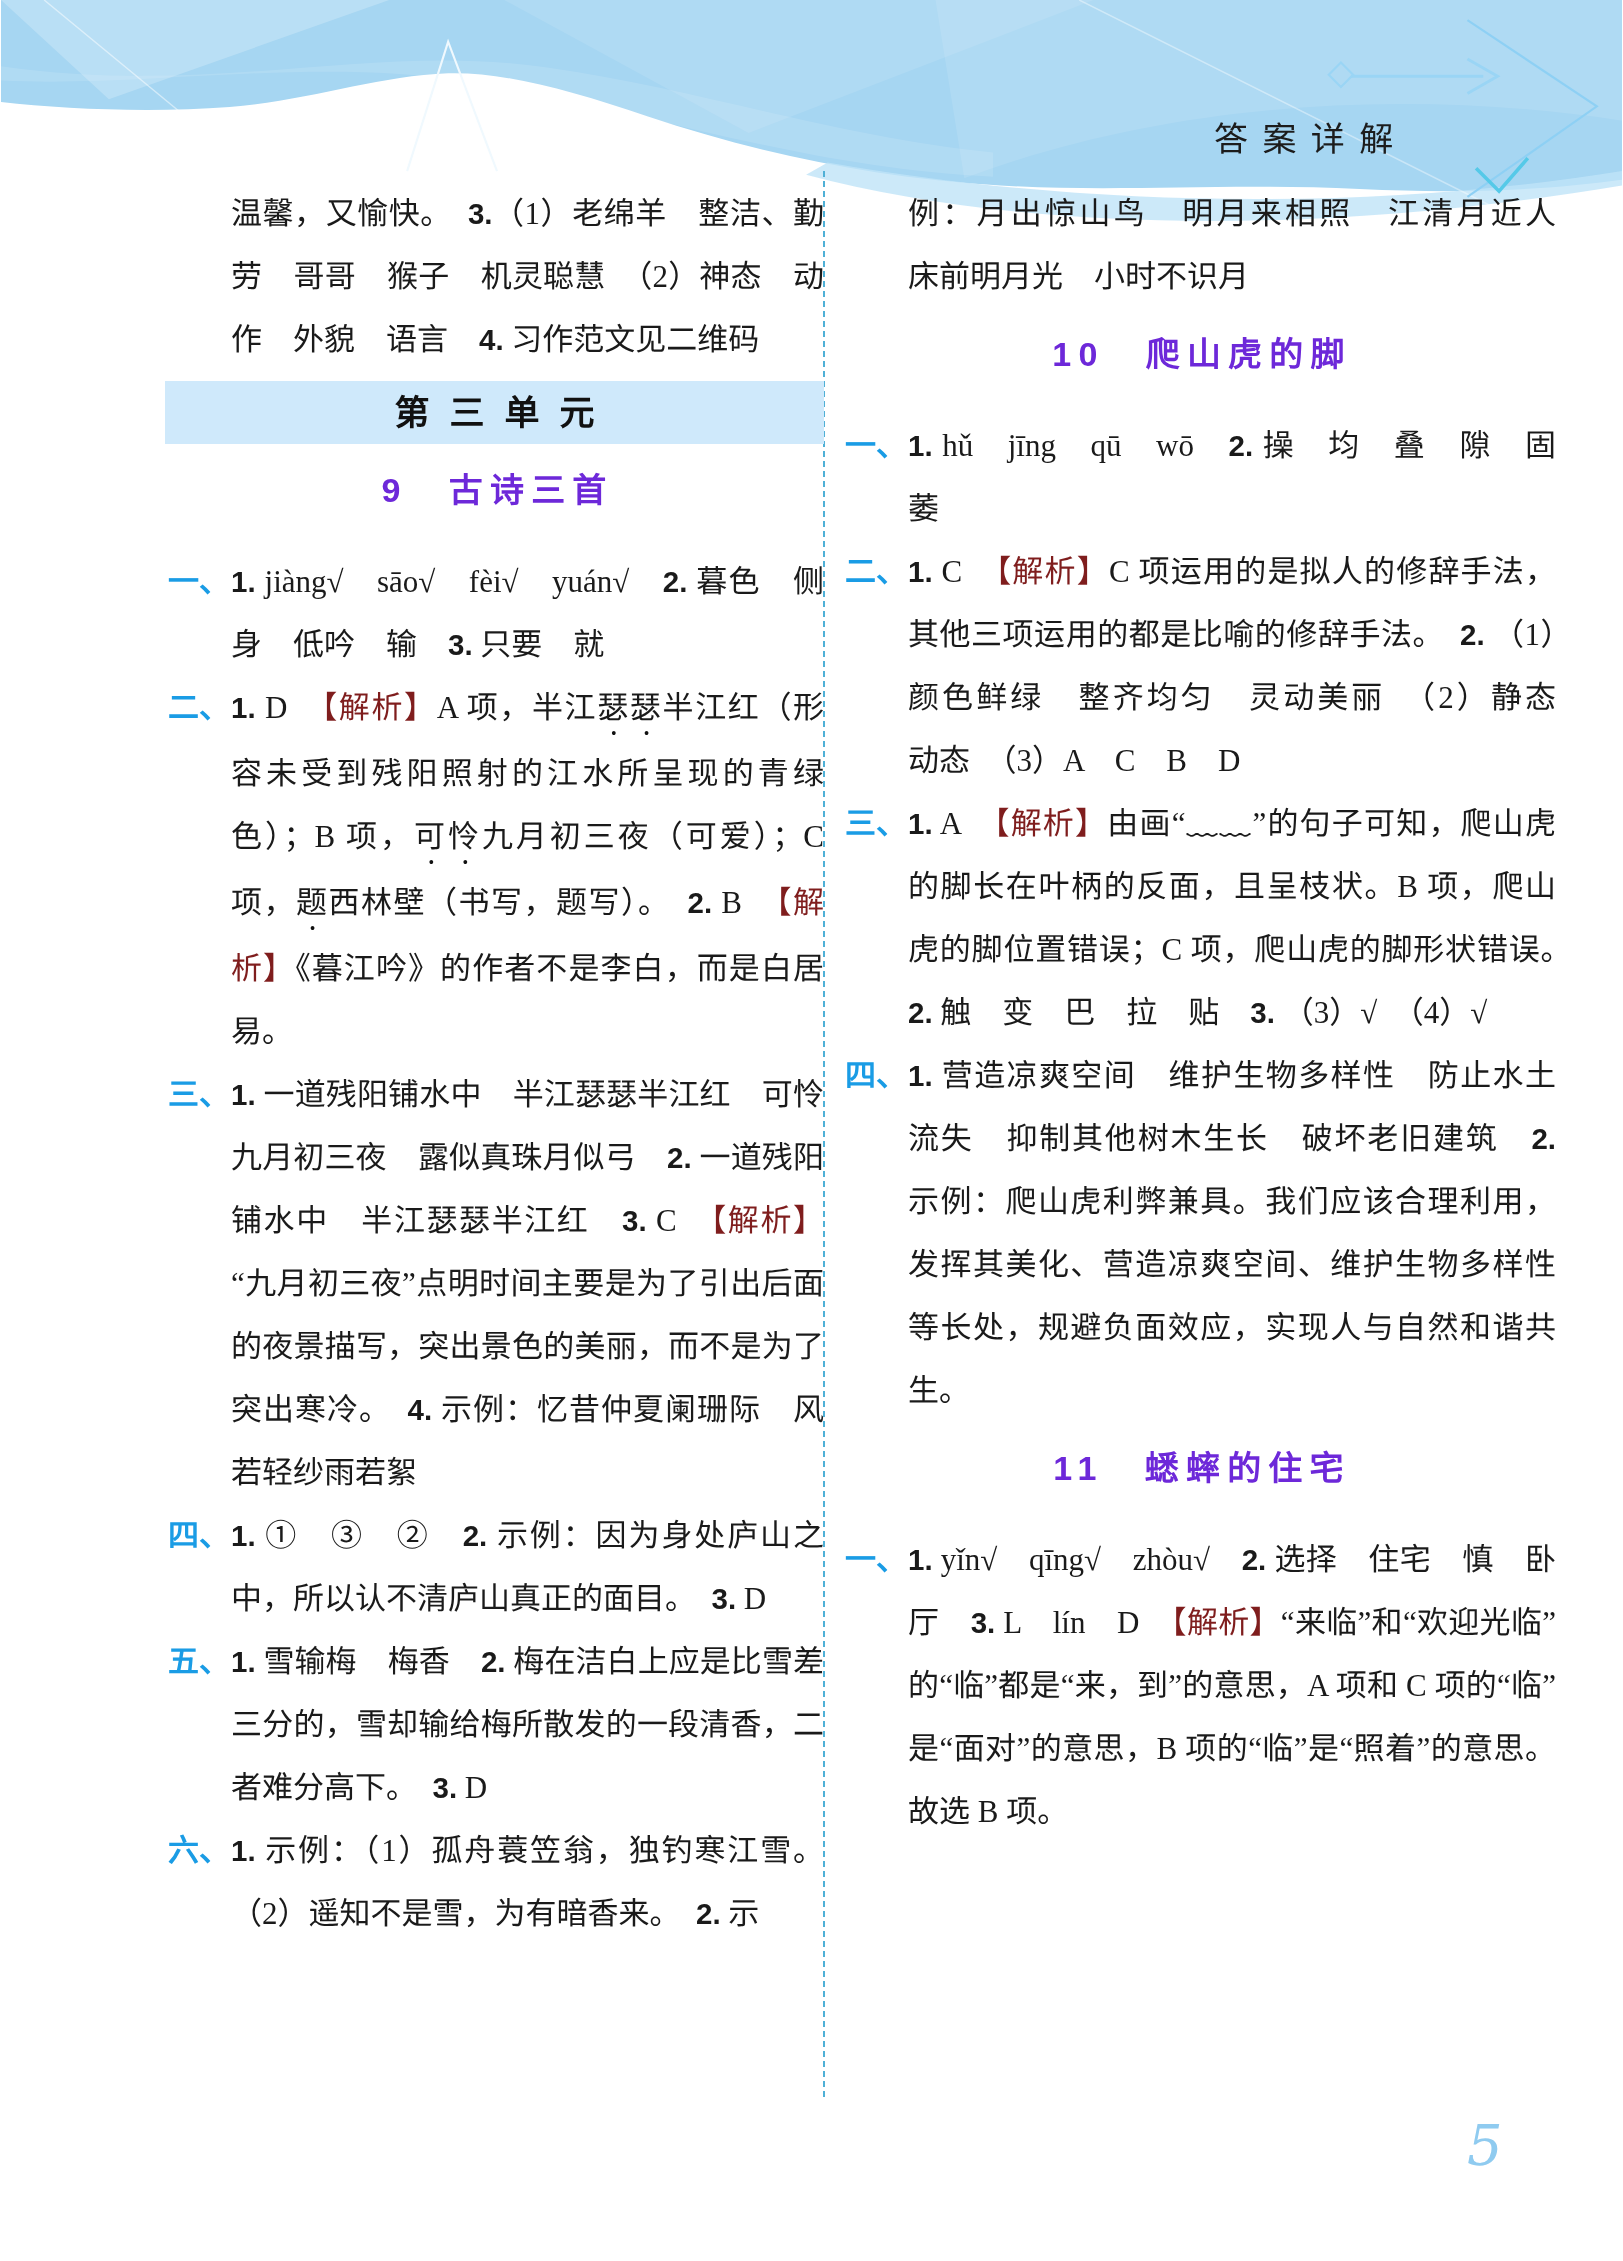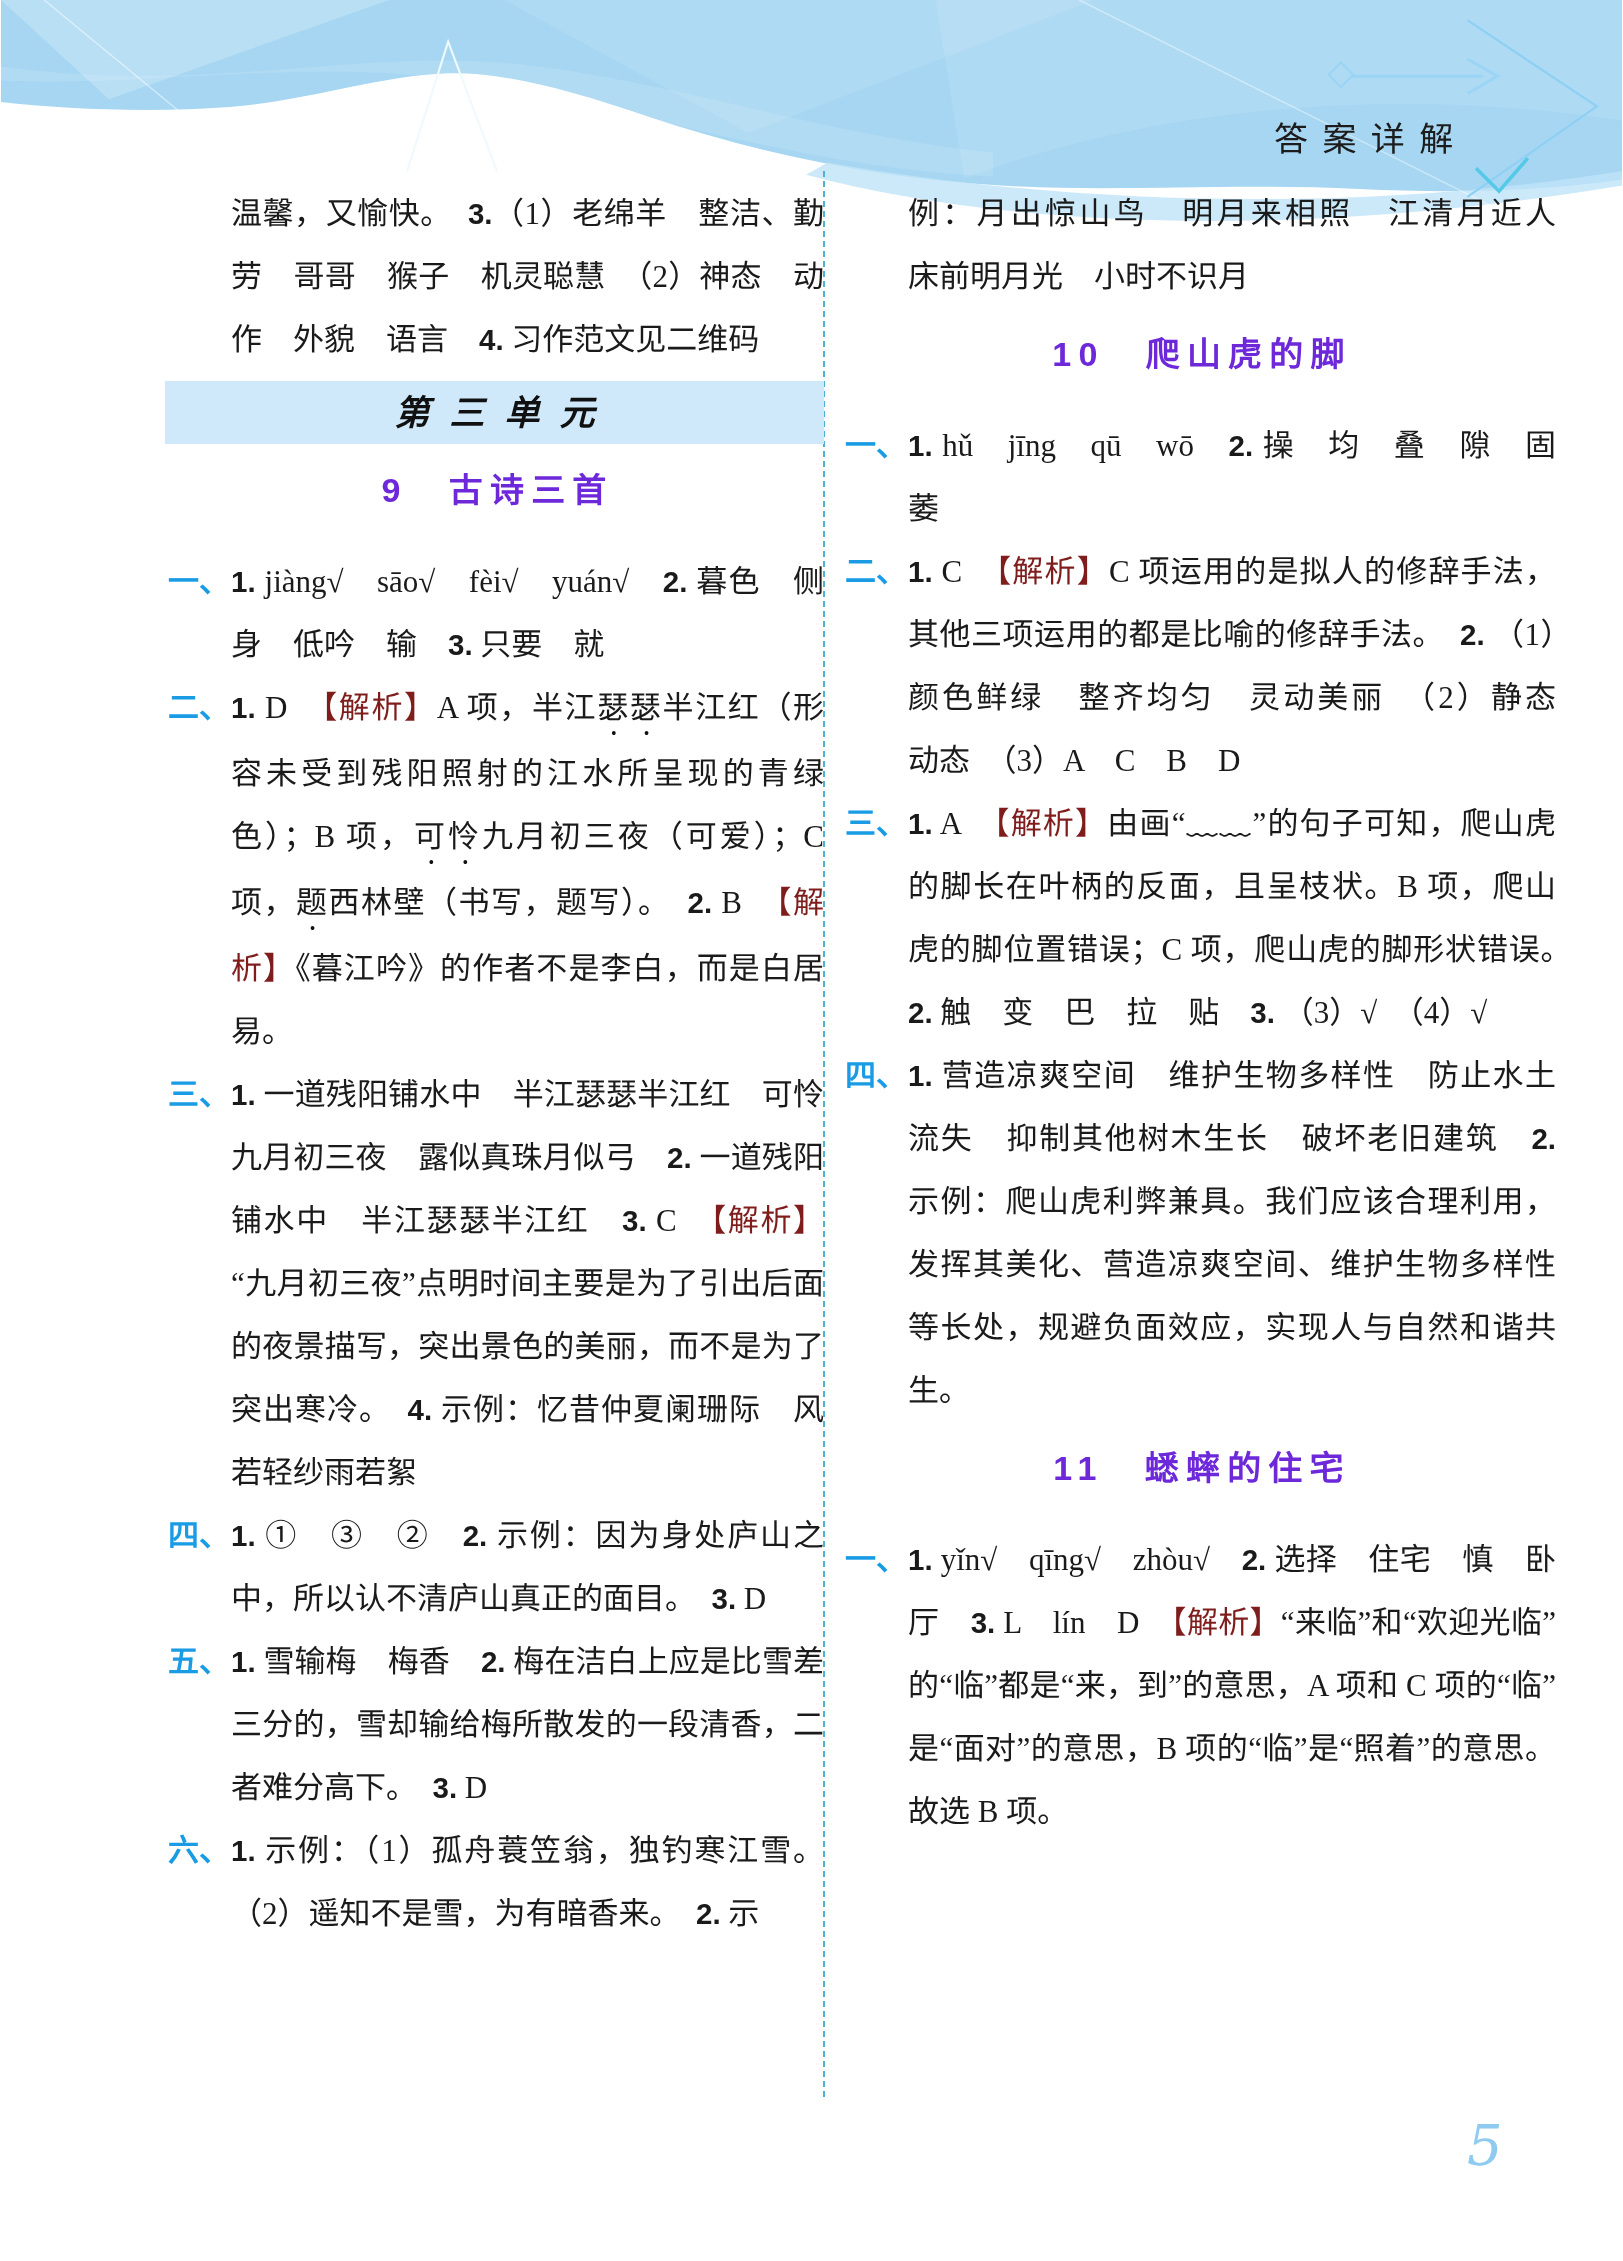--- a/index.html
+++ b/index.html
@@ -4,21 +4,21 @@
 <style>
   html,body{margin:0;padding:0;}
   body{
     position:relative;width:1623px;height:2261px;overflow:hidden;
     background:#ffffff;color:#1a1a1a;
     font-family:"Liberation Serif","DejaVu Serif",serif;
   }
   
   .header{position:absolute;top:0;left:0;width:1623px;height:248px;}
   .header-title{
-    position:absolute;top:112px;left:1274px;
+    position:absolute;top:112px;left:1214px;
     font-family:"Liberation Sans","DejaVu Sans",sans-serif;
     font-size:34px;letter-spacing:14.4px;color:#1c1c1c;font-weight:500;white-space:nowrap;
   }
   
   .col{position:absolute;top:182px;font-size:31px;line-height:63px;text-align:justify;}
   #col-left{left:139px;width:653px;margin-left:32px;}
   #col-right{left:848px;width:708px;}
   .para{margin-left:60px;}
   .item{position:relative;margin-left:60px;}
   .mk{
@@ -28,21 +28,21 @@
   .rn{font-family:"Liberation Sans","DejaVu Sans",sans-serif;font-weight:700;font-size:29.5px;}
   .jx{color:#7f1d1d;font-family:"Liberation Sans","DejaVu Sans",sans-serif;font-weight:400;}
   .dot{
     text-emphasis:filled dot #111;text-emphasis-position:under right;
     -webkit-text-emphasis:filled dot #111;-webkit-text-emphasis-position:under right;
   }
   .wv{letter-spacing:0.7px;}
   .banner{
     margin:10px 0 0 -5.8px;height:63px;line-height:63px;background:#cfe9fb;
     text-align:center;font-weight:700;font-size:35px;letter-spacing:20px;color:#111;
-    font-family:"Liberation Sans","DejaVu Sans",sans-serif;text-indent:20px;font-style:italic;
+    font-family:"Liberation Sans","DejaVu Sans",sans-serif;text-indent:20px;
   }
   .ltitle{
     margin:26px 0 40px 0;text-align:center;color:#6d28d9;font-weight:700;
     font-size:34px;letter-spacing:7.2px;line-height:40px;
     font-family:"Liberation Sans","DejaVu Sans",sans-serif;
   }
   .divider{
     position:absolute;left:823px;top:171px;height:1926px;width:0;
     border-left:2.2px dashed #4fb0d6;
   }

